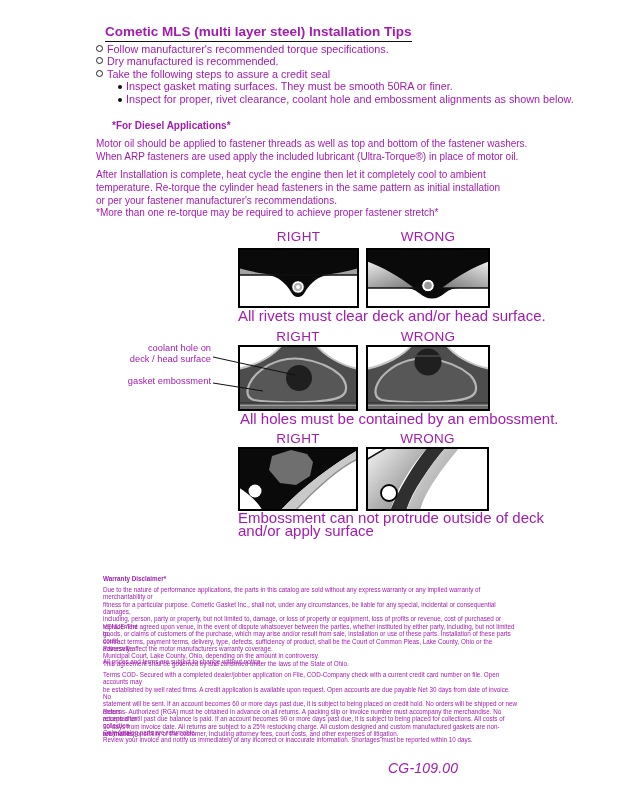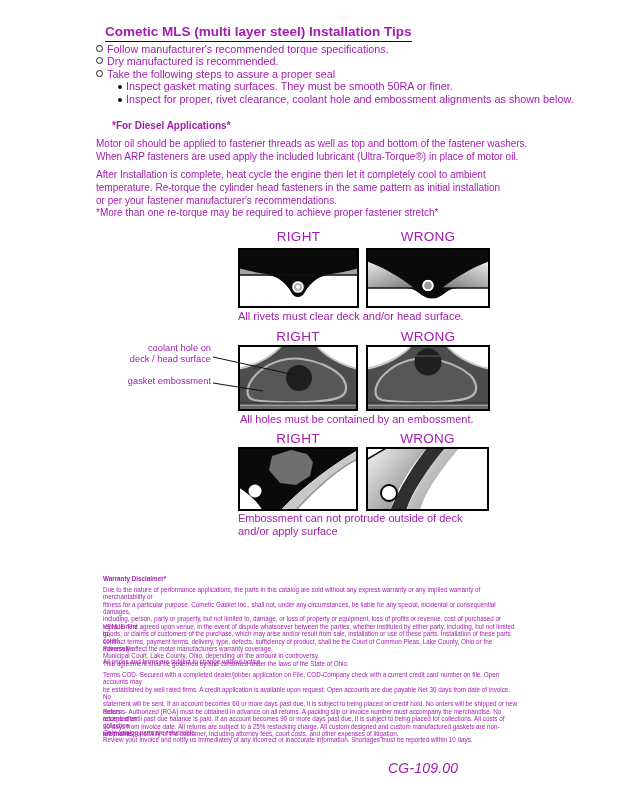--- a/index.html
+++ b/index.html
@@ -16,21 +16,21 @@
   .tip .mark1{width:5px;height:5px;border:1px solid #222;border-radius:50%;
               display:inline-block;margin-right:4px;position:relative;top:-1px;flex:0 0 auto;}
   .tip.sub{padding-left:22px;}
   .tip .mark2{width:4px;height:4px;background:#111;border-radius:50%;
               display:inline-block;margin-right:4px;position:relative;top:-1px;flex:0 0 auto;}
 
   .diesel-h{left:112px;top:120px;font-size:10px;font-weight:bold;}
   .para{left:96px;font-size:10px;line-height:13px;width:440px;}
 
   .dlabel{font-size:13.5px;text-align:center;letter-spacing:.3px;}
-  .caption{font-size:11px;line-height:12.5px;}
+  .caption{font-size:15px;line-height:12.5px;}
   .imgbox{border:0;}
   .ann{font-size:9.3px;line-height:10.5px;text-align:right;}
 
   .legal{font-size:6.3px;line-height:7.35px;width:416px;letter-spacing:0;}
   .legal-h{font-weight:bold;}
   .doccode{font-size:14px;letter-spacing:.2px;}
   svg{display:block;}
 </style>
 </head>
 <body>
@@ -43,21 +43,21 @@
     <div class="tip">
         <span class="mark1"></span>
         <span>Follow manufacturer's recommended torque specifications.</span>
       </div>
     <div class="tip">
         <span class="mark1"></span>
         <span>Dry manufactured is recommended.</span>
       </div>
     <div class="tip">
         <span class="mark1"></span>
-        <span>Take the following steps to assure a proper seal</span>
+        <span>Take the following steps to assure a credit seal</span>
       </div>
     <div class="tip sub">
         <span class="mark2"></span>
         <span>Inspect gasket mating surfaces.  They must be smooth 50RA or finer.</span>
       </div>
     <div class="tip sub">
         <span class="mark2"></span>
         <span>Inspect for proper, rivet clearance, coolant hole and embossment alignments as shown below.</span>
       </div>
   </div>

